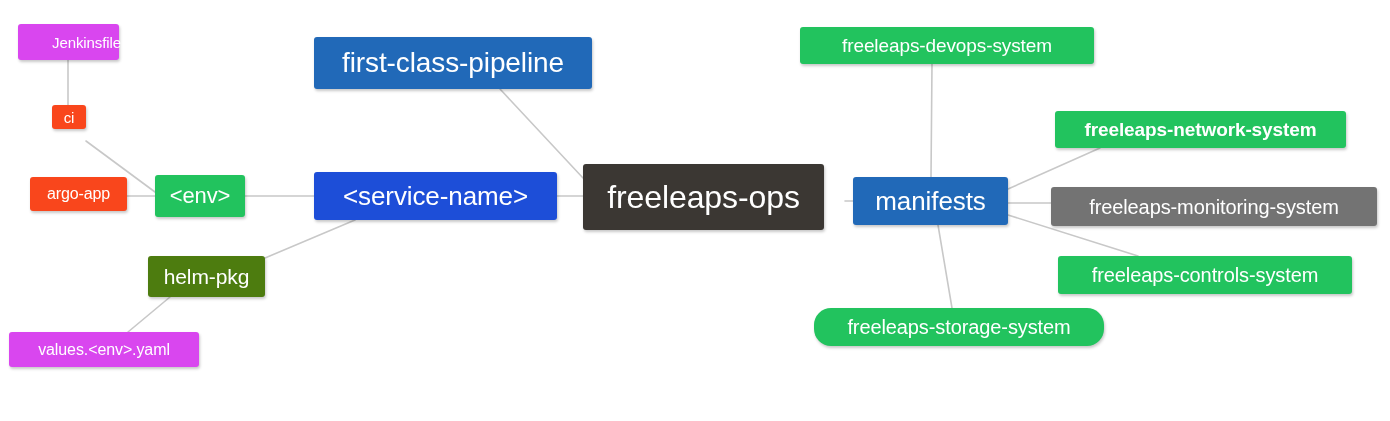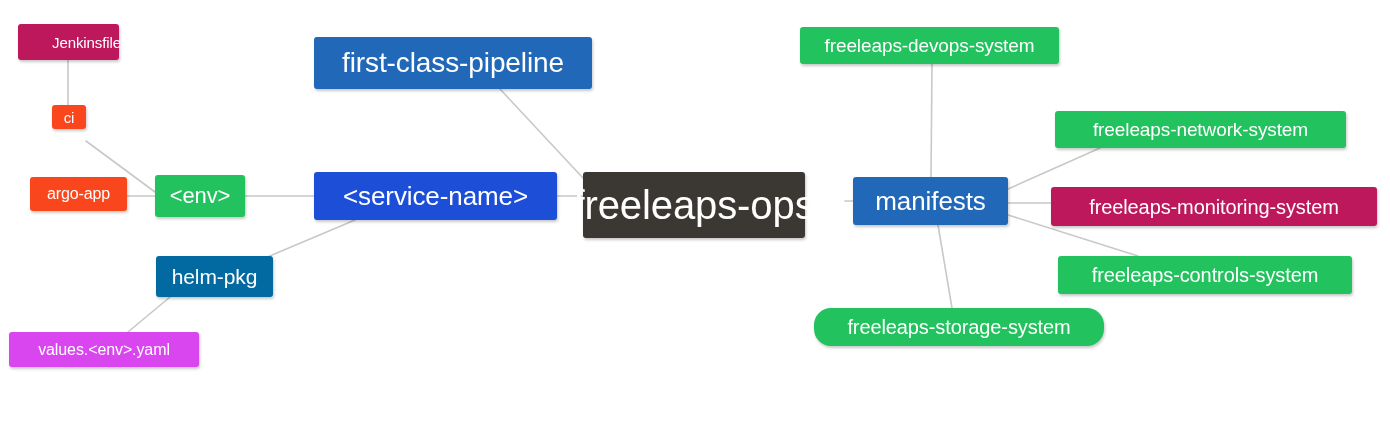--- a/index.html
+++ b/index.html
@@ -59,57 +59,57 @@
       <polyline points="500,89 583,178" fill="none" stroke="#c8c8c8" stroke-width="1.6" stroke-linecap="round"></polyline>
       <polyline points="557,196 583,196" fill="none" stroke="#c8c8c8" stroke-width="1.6" stroke-linecap="round"></polyline>
       <polyline points="845,201 853,201" fill="none" stroke="#c8c8c8" stroke-width="1.6" stroke-linecap="round"></polyline>
       <polyline points="931,177 932,64" fill="none" stroke="#c8c8c8" stroke-width="1.6" stroke-linecap="round"></polyline>
       <polyline points="1008,189 1100,148" fill="none" stroke="#c8c8c8" stroke-width="1.6" stroke-linecap="round"></polyline>
       <polyline points="1008,203 1051,203" fill="none" stroke="#c8c8c8" stroke-width="1.6" stroke-linecap="round"></polyline>
       <polyline points="1008,215 1138,256" fill="none" stroke="#c8c8c8" stroke-width="1.6" stroke-linecap="round"></polyline>
       <polyline points="938,225 952,308" fill="none" stroke="#c8c8c8" stroke-width="1.6" stroke-linecap="round"></polyline>
     </svg>
   <div id="node-layer">
-      <div class="node" style="left: 18px; top: 24px; width: 101px; height: 36px; background: #be185d; font-size: 15px; padding-left: 36px;">
+      <div class="node" style="left: 18px; top: 24px; width: 101px; height: 36px; background: #d946ef; font-size: 15px; padding-left: 36px;">
         <span class="node-label">Jenkinsfile</span>
       </div>
       <div class="node" style="left: 52px; top: 105px; width: 34px; height: 24px; background: rgb(249, 70, 28); font-size: 15px;">
         <span class="node-label">ci</span>
       </div>
       <div class="node" style="left: 30px; top: 177px; width: 97px; height: 34px; background: rgb(249, 70, 28); font-size: 16px;">
         <span class="node-label">argo-app</span>
       </div>
       <div class="node" style="left: 155px; top: 175px; width: 90px; height: 42px; background: rgb(34, 195, 94); font-size: 22px;">
         <span class="node-label">&lt;env&gt;</span>
       </div>
-      <div class="node" style="left: 148px; top: 256px; width: 117px; height: 41px; background: #0369a1; font-size: 21px; margin-left: 8px;">
+      <div class="node" style="left: 148px; top: 256px; width: 117px; height: 41px; background: #4d7c0f; font-size: 21px;">
         <span class="node-label">helm-pkg</span>
       </div>
       <div class="node" style="left: 9px; top: 332px; width: 190px; height: 35px; background: #d946ef; font-size: 16px;">
         <span class="node-label">values.&lt;env&gt;.yaml</span>
       </div>
       <div class="node" style="left: 314px; top: 37px; width: 278px; height: 52px; background: rgb(33, 105, 184); font-size: 28px;">
         <span class="node-label">first-class-pipeline</span>
       </div>
       <div class="node" style="left: 314px; top: 172px; width: 243px; height: 48px; background: #1d4ed8; font-size: 26px;">
         <span class="node-label">&lt;service-name&gt;</span>
       </div>
-      <div class="node" style="left: 583px; top: 172px; width: 222px; height: 66px; background: rgb(59, 55, 51); font-size: 40px;">
+      <div class="node" style="left: 583px; top: 164px; width: 241px; height: 66px; background: rgb(59, 55, 51); font-size: 32px;">
         <span class="node-label">freeleaps-ops</span>
       </div>
       <div class="node" style="left: 853px; top: 177px; width: 155px; height: 48px; background: rgb(33, 105, 184); font-size: 26px;">
         <span class="node-label">manifests</span>
       </div>
-      <div class="node" style="left: 800px; top: 27px; width: 259px; height: 37px; background: rgb(34, 195, 94); font-size: 19px;">
+      <div class="node" style="left: 800px; top: 27px; width: 294px; height: 37px; background: rgb(34, 195, 94); font-size: 19px;">
         <span class="node-label">freeleaps-devops-system</span>
       </div>
-      <div class="node" style="left: 1055px; top: 111px; width: 291px; height: 37px; background: rgb(34, 195, 94); font-size: 19px;">
+      <div class="node" style="left: 1055px; top: 111px; width: 291px; height: 37px; background: rgb(34, 195, 94); font-size: 19px; font-weight: bold;">
         <span class="node-label">freeleaps-network-system</span>
       </div>
-      <div class="node" style="left: 1051px; top: 187px; width: 326px; height: 39px; background: #be185d; font-size: 20px;">
+      <div class="node" style="left: 1051px; top: 187px; width: 326px; height: 39px; background: #737373; font-size: 20px;">
         <span class="node-label">freeleaps-monitoring-system</span>
       </div>
       <div class="node" style="left: 1058px; top: 256px; width: 294px; height: 38px; background: rgb(34, 195, 94); font-size: 20px;">
         <span class="node-label">freeleaps-controls-system</span>
       </div>
       <div class="node" style="left: 814px; top: 308px; width: 290px; height: 38px; background: rgb(34, 195, 94); font-size: 20px; border-radius: 17px;">
         <span class="node-label">freeleaps-storage-system</span>
       </div>
     </div>
 </div>

